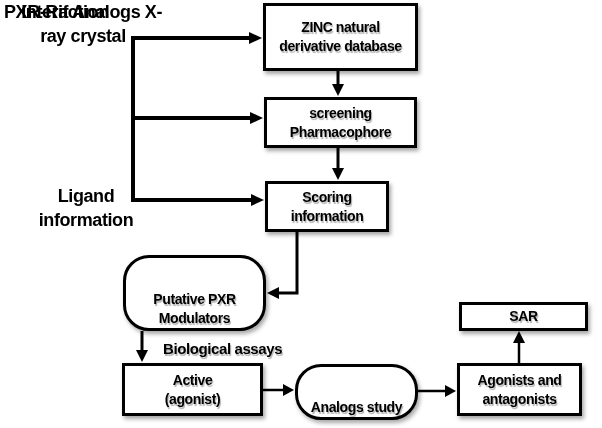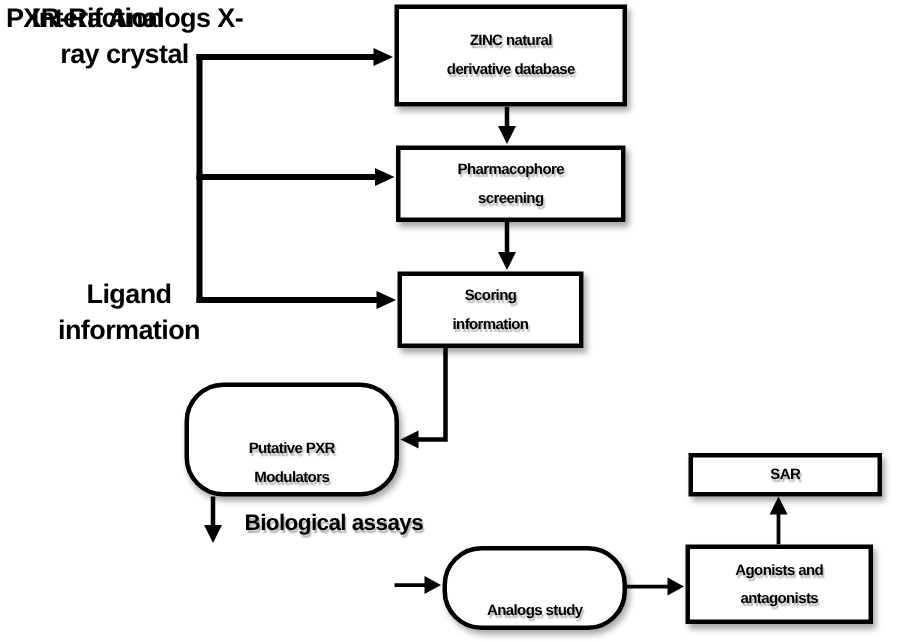--- a/index.html
+++ b/index.html
@@ -17,21 +17,21 @@
   }
   .box{
     position:absolute;
     box-sizing:border-box;
     border:3px solid #000;
     background:#ffffff;
     box-shadow:2px 3px 4px rgba(0,0,0,0.35);
     display:flex;flex-direction:column;
     align-items:center;justify-content:center;
     font-weight:bold;
-    font-size:10px;line-height:19px;
+    font-size:14px;line-height:19px;
     letter-spacing:-0.4px;
     text-align:center;
     text-shadow:1px 2px 1px rgba(0,0,0,0.30);
     z-index:2;
   }
   .box span{display:block;white-space:nowrap;}
   .box.top-align{justify-content:flex-end;padding-top:5px;border-radius:26px;}
   .side-label{
     position:absolute;
     font-weight:bold;
@@ -126,34 +126,38 @@
     <span>Ligand</span>
     <span>information</span>
   </div>
 
   <div class="box" style="left:263px;top:3px;width:155px;height:68px;">
     <span>ZINC natural</span>
     <span>derivative database</span>
   </div>
 
   <div class="box" style="left:264px;top:97px;width:153px;height:51px;">
+    <span>screening</span>
     <span>Pharmacophore</span>
-    <span>screening</span>
   </div>
 
   <div class="box" style="left:265px;top:181px;width:124px;height:51px;">
     <span>Scoring</span>
     <span>information</span>
   </div>
 
   <div class="box top-align" style="left:123px;top:255px;width:143px;height:76px;">
     <span>Putative PXR</span>
     <span>Modulators</span>
   </div>
 
+  <div class="box" style="left:122px;top:363px;width:141px;height:53px;">
+    <span>Active</span>
+    <span>(agonist)</span>
+  </div>
 
   <div class="box top-align" style="left:295px;top:364px;width:123px;height:56px;">
     <span>Analogs study</span>
   </div>
 
   <div class="box" style="left:457px;top:363px;width:125px;height:53px;">
     <span>Agonists and</span>
     <span>antagonists</span>
   </div>
 

